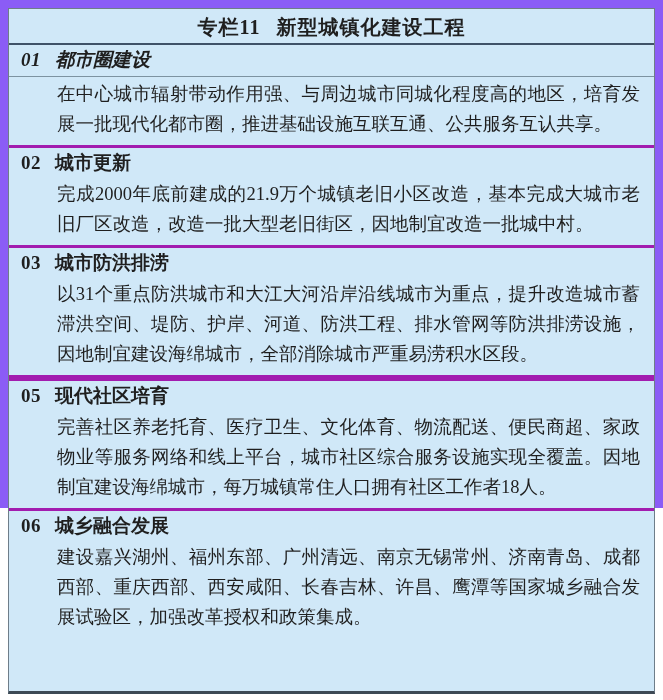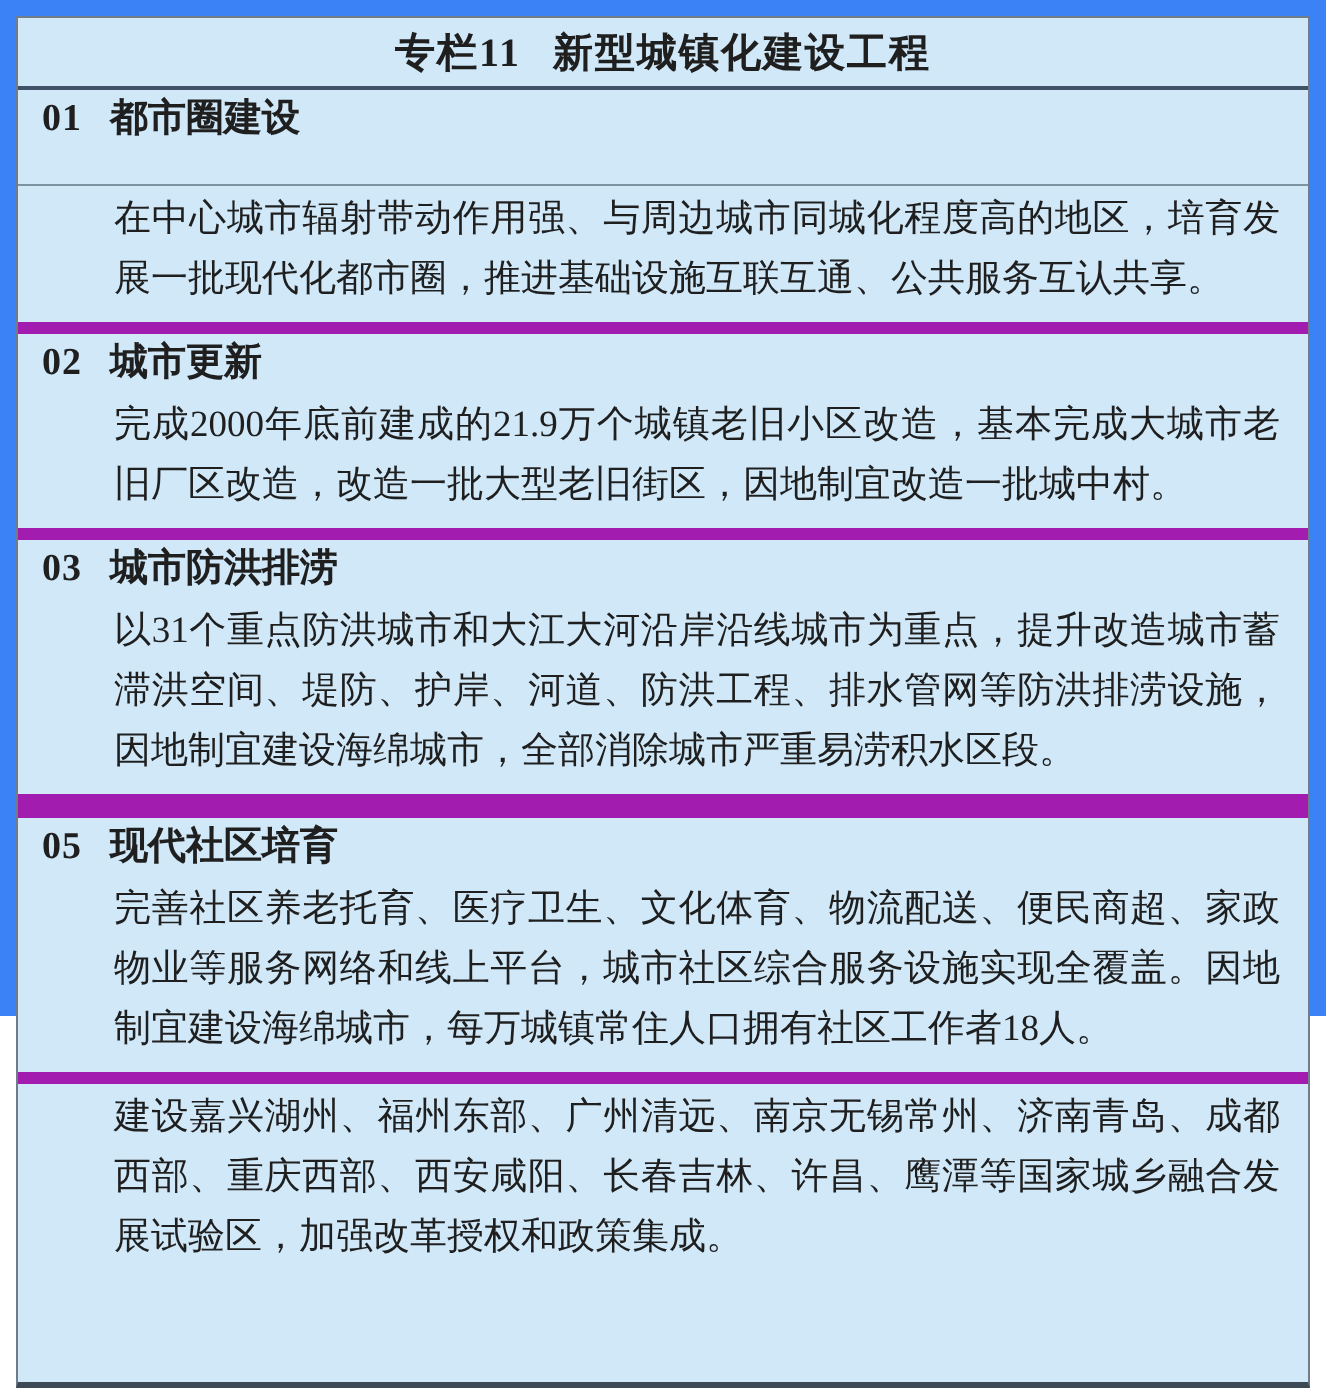--- a/index.html
+++ b/index.html
@@ -7,59 +7,60 @@
     width:663px;height:700px;
     background:#ffffff;
     font-family:"Liberation Serif","DejaVu Serif",serif;
     color:#1f1f1f;
     -webkit-font-smoothing:antialiased;
   }
   .page{
     width:663px;height:508px;
     box-sizing:border-box;
     padding:8px 8px 6px 8px;
-    background:#3b82f6;
+    background:#8b5cf6;
   }
   .panel{
     box-sizing:border-box;
     width:647px;height:686px;
     background:#d0e8f8;
     border:1px solid #6e7d89;
     border-bottom:3px solid #3d4a55;
     overflow:hidden;
   }
   .panel-title{
     text-align:center;
     font-weight:bold;
     font-size:20px;
     line-height:24px;
     padding:6px 0 4px 0;
     border-bottom:2px solid #3f5268;
     letter-spacing:1px;
   }
   .panel-title .t-label{margin-right:16px;}
-  .item{border-top:6px solid #a21caf;}
+  .item{border-top:3px solid #a21caf;}
   .item:first-of-type{border-top:none;}
   .item-header{
     display:flex;
     align-items:baseline;
     padding:3px 10px 2px 12px;
     font-weight:bold;
     font-size:19px;
     line-height:24px;
   }
   .item-num{
     display:inline-block;
     width:34px;
     font-family:"Liberation Serif","DejaVu Serif",serif;
     letter-spacing:0.5px;
   }
   .item.divided .item-header{
     border-bottom:1.5px solid #7d93a1;
-    padding-bottom:20px;
+    padding-bottom:4px;
+    font-style:italic;
   }
   .item-body{
     margin:0;
     padding:2px 14px 6px 48px;
     font-size:18.5px;
     line-height:30px;
     text-align:justify;
   }
 </style>
 </head>
@@ -101,17 +102,21 @@
 
     <section class="item">
       <div class="item-header">
         <span class="item-num">05</span>
         <span class="item-title">现代社区培育</span>
       </div>
       <p class="item-body">完善社区养老托育、医疗卫生、文化体育、物流配送、便民商超、家政物业等服务网络和线上平台，城市社区综合服务设施实现全覆盖。因地制宜建设海绵城市，每万城镇常住人口拥有社区工作者18人。</p>
     </section>
 
     <section class="item">
+      <div class="item-header">
+        <span class="item-num">06</span>
+        <span class="item-title">城乡融合发展</span>
+      </div>
       <p class="item-body">建设嘉兴湖州、福州东部、广州清远、南京无锡常州、济南青岛、成都西部、重庆西部、西安咸阳、长春吉林、许昌、鹰潭等国家城乡融合发展试验区，加强改革授权和政策集成。</p>
     </section>
 
   </div>
 </div>
 
 </body></html>

